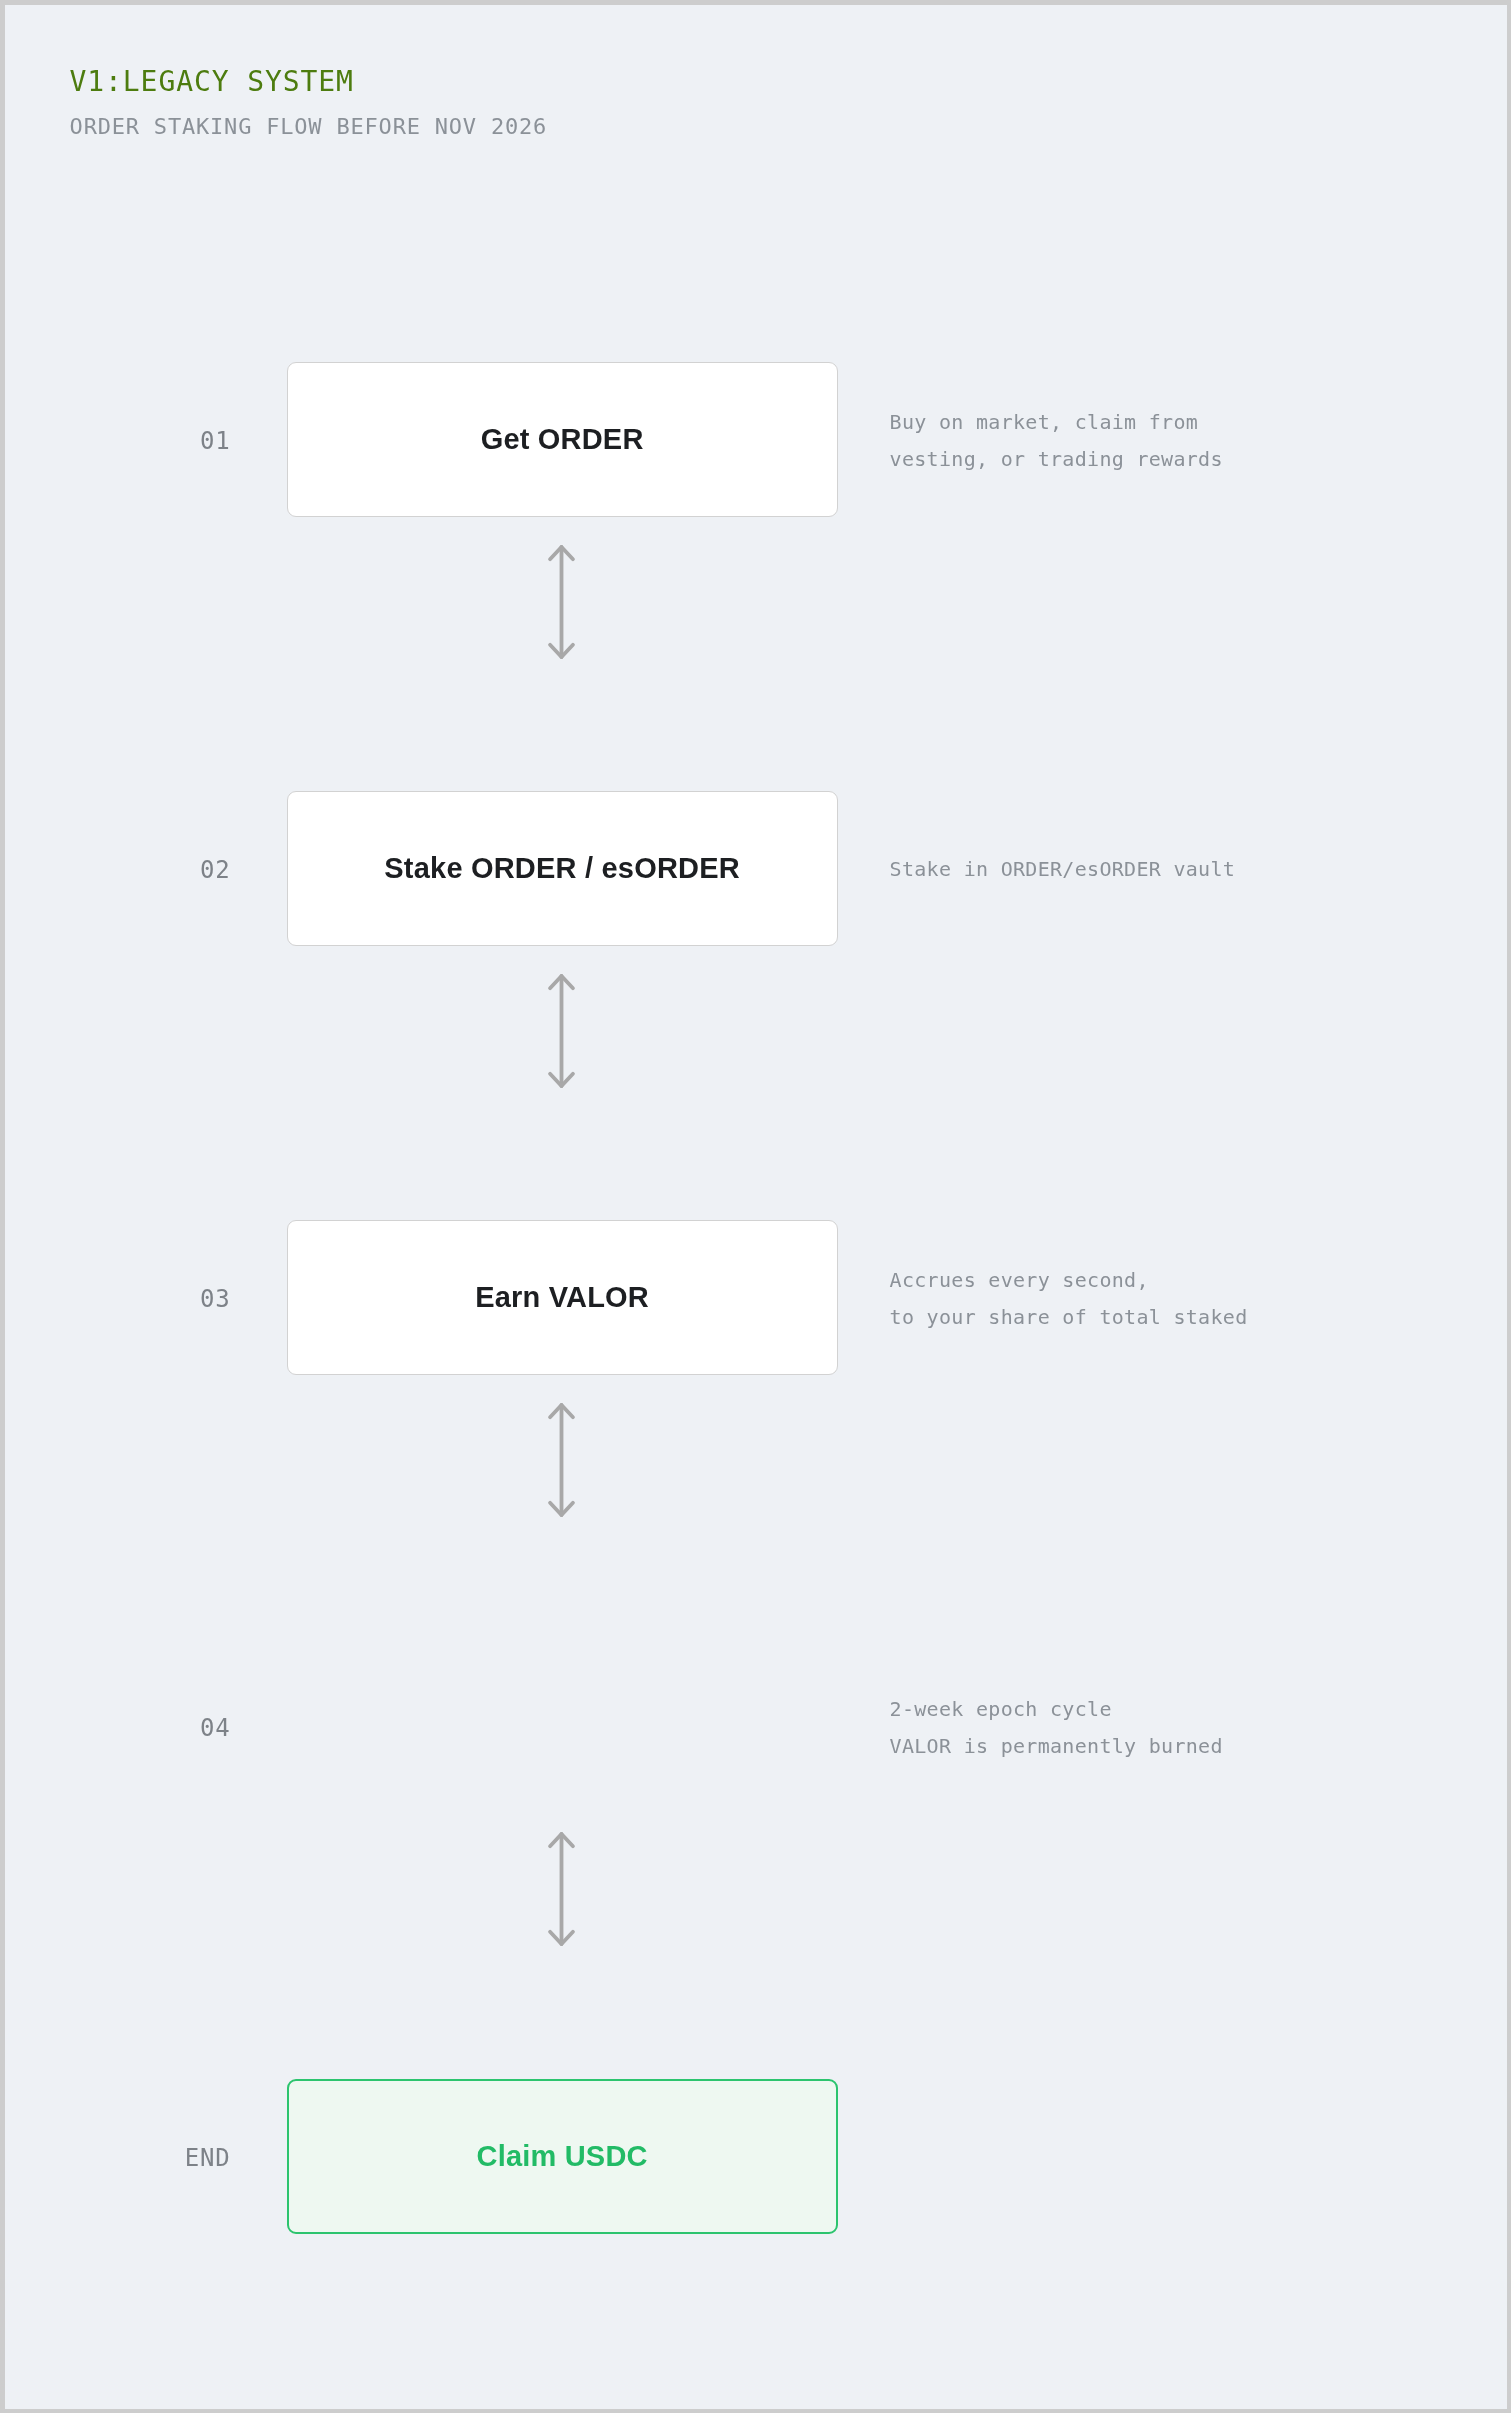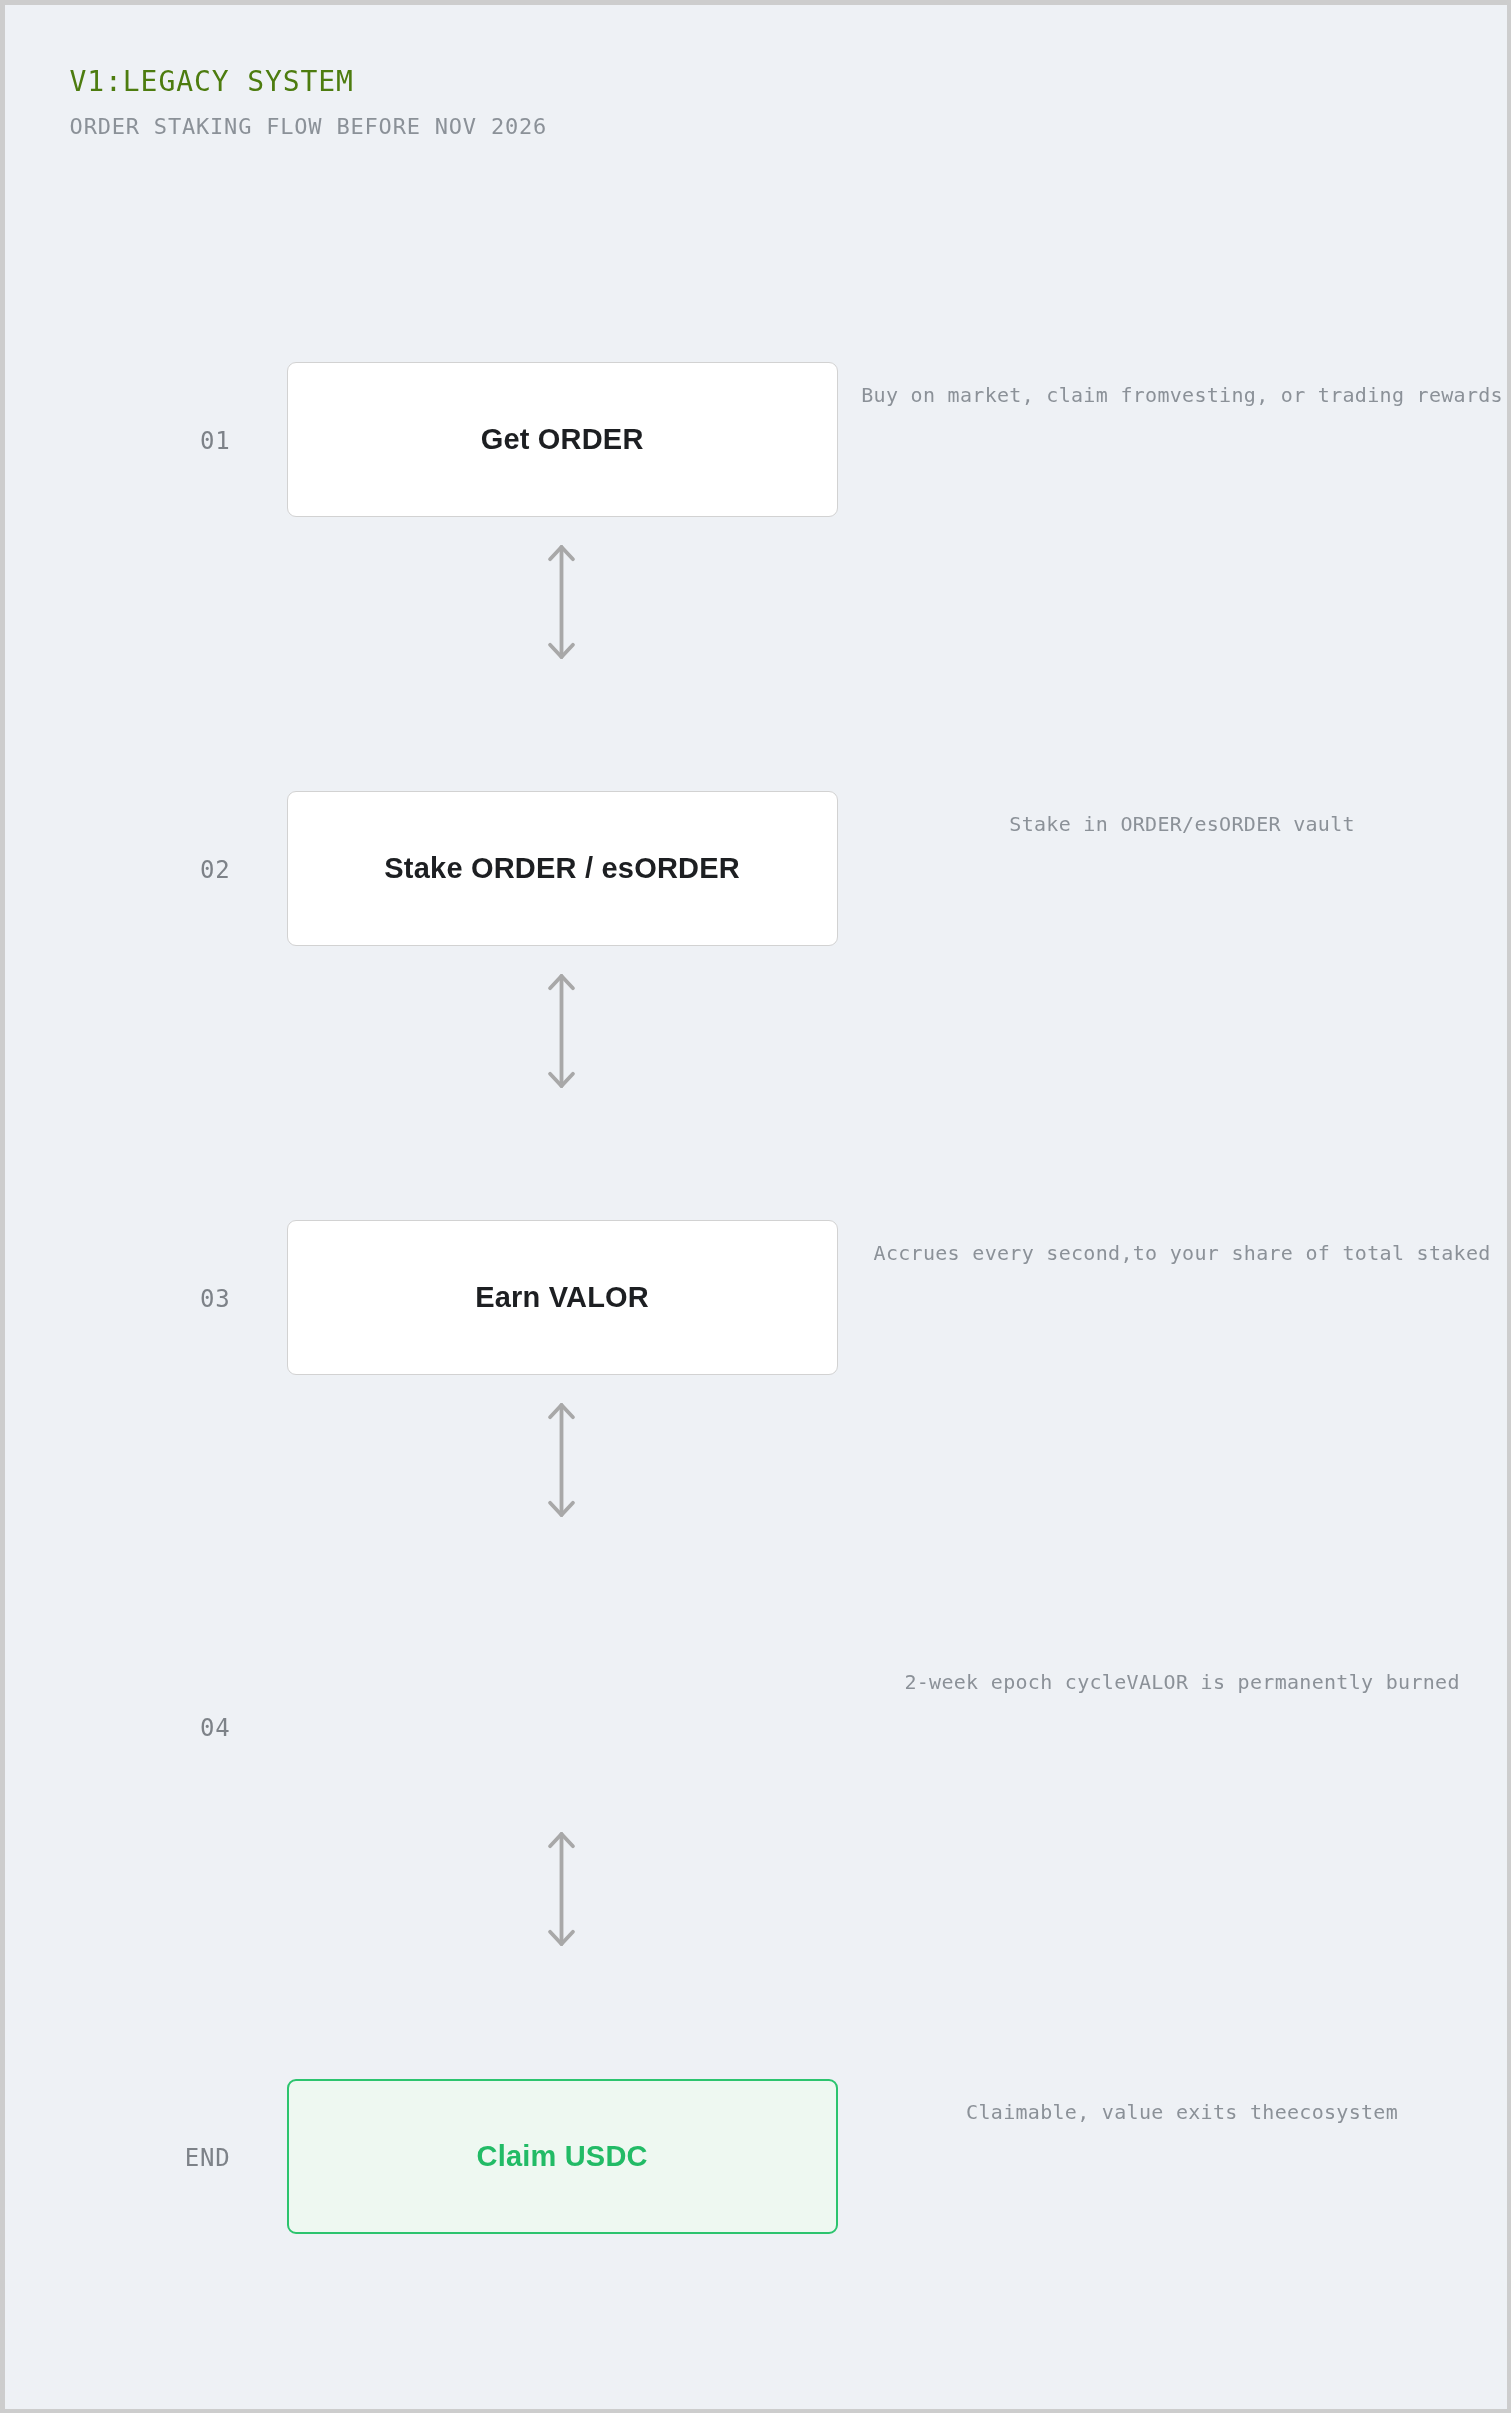--- a/index.html
+++ b/index.html
@@ -109,25 +109,25 @@
     background: #eef8f1;
     border: 2.3px solid #2cc46e;
   }
   .card.final .card-label {
     color: #22bb66;
   }
 
   .desc {
     position: absolute;
     left: 865px;
-    top: 15px;
+    top: 0;
     width: 585px;
     height: 158px;
     display: flex;
-    flex-direction: row;
+    flex-direction: column;
     justify-content: center;
     font-family: "DejaVu Sans Mono", "Liberation Mono", monospace;
     font-size: 20px;
     line-height: 37px;
     letter-spacing: 0.3px;
     color: #8b9198;
     white-space: pre;
   }
 
   
@@ -172,21 +172,20 @@
       </div>
       <div class="row" style="top: 1644px;">
         <div class="step-num">04</div>
         <div class="desc"><div>2-week epoch cycle</div><div>VALOR is permanently burned</div></div>
       </div>
       <div class="row" style="top: 2074px;">
         <div class="step-num">END</div>
         <div class="card final">
           <span class="card-label">Claim USDC</span>
         </div>
-        <div class="desc"><div>Claimable, value exits the</div><div>ecosystem</div></div>
       </div>
       <div class="connector" style="top: 537px; height: 120px;">
         <svg width="55" height="120" viewBox="0 0 72 156" xmlns="http://www.w3.org/2000/svg">
           <g stroke="#a8a8a8" stroke-width="5" fill="none" stroke-linecap="round" stroke-linejoin="round">
             <line x1="36" y1="6" x2="36" y2="150"></line>
             <polyline points="21,22 36,6 51,22"></polyline>
             <polyline points="21,134 36,150 51,134"></polyline>
           </g>
         </svg>
       </div>

